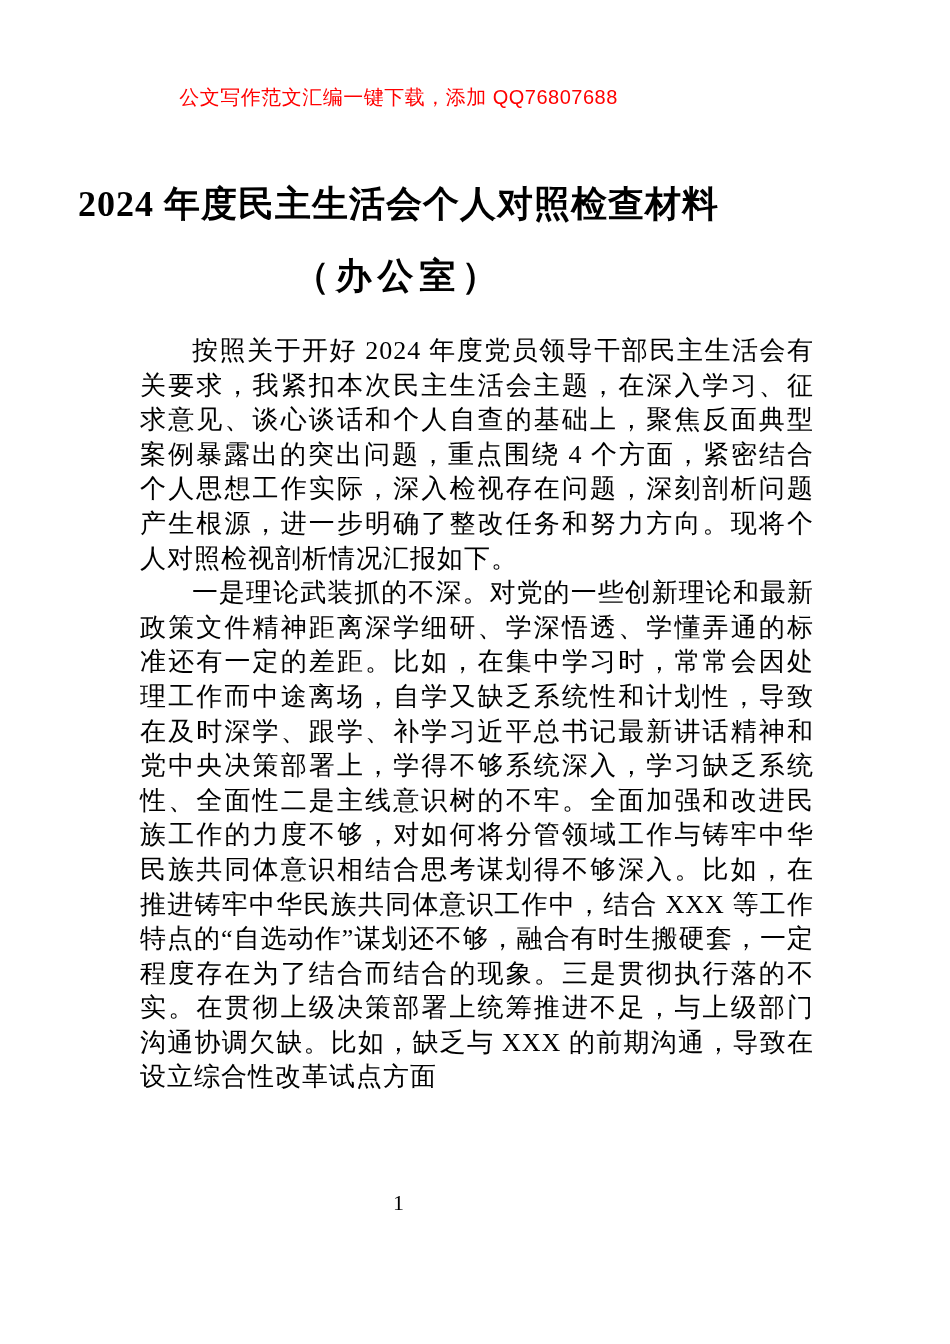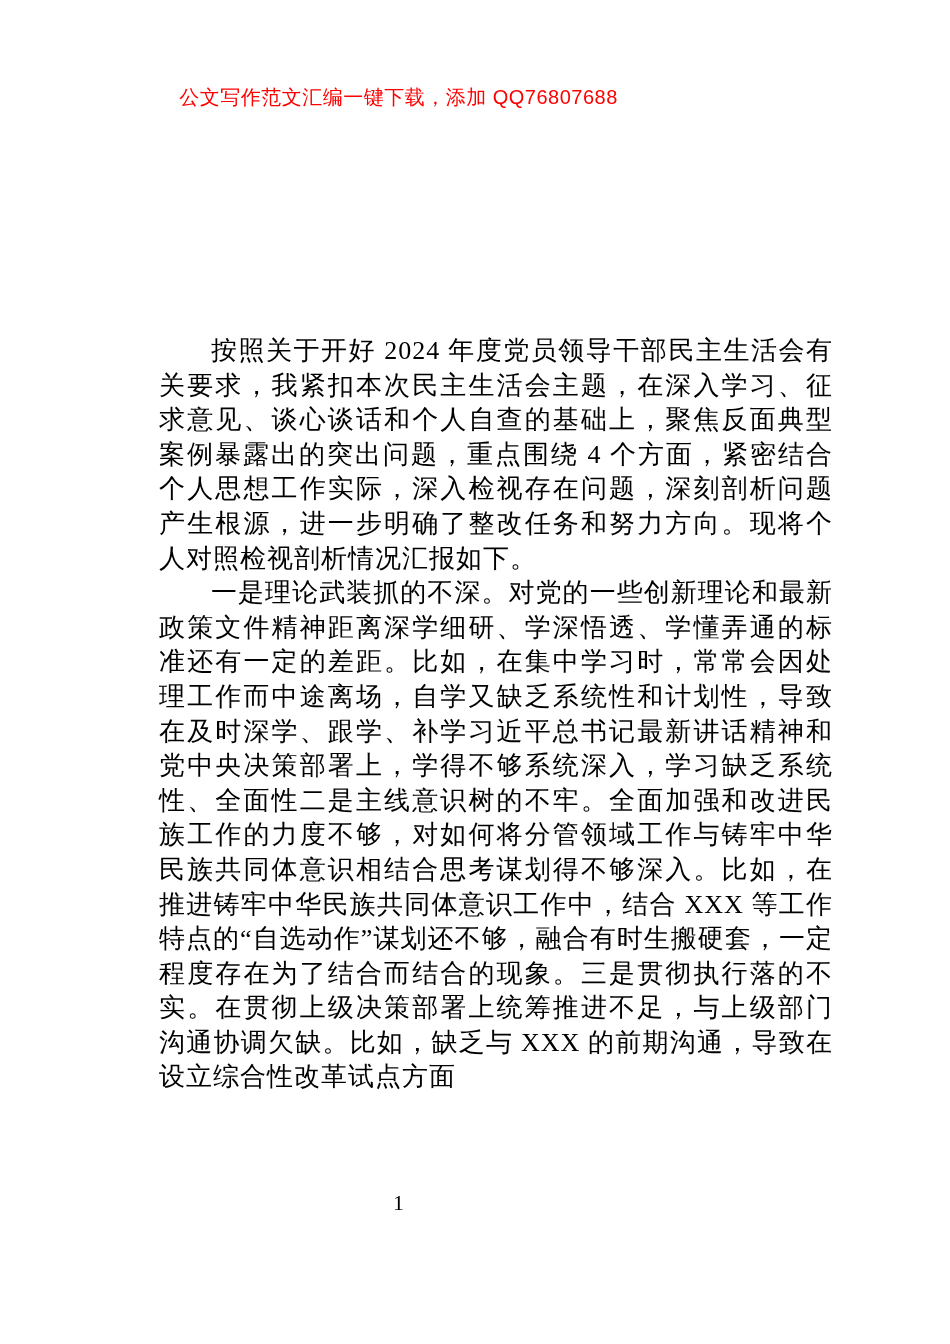--- a/index.html
+++ b/index.html
@@ -48,21 +48,20 @@
   .body-text {
     position: absolute;
     top: 334px;
     left: 140px;
     width: 674px;
     font-size: 26px;
     line-height: 34.6px;
     letter-spacing: 1px;
     text-align: justify;
     text-justify: inter-ideograph;
-    margin-left: 19px;
   }
   .body-text p {
     margin: 0;
     padding: 0;
     text-indent: 2em;
   }
   .page-number {
     position: absolute;
     top: 1190px;
     left: 0;
@@ -71,20 +70,24 @@
     font-size: 22px;
   }
 </style>
 </head>
 <body>
 
 <div class="page">
 
   <div class="notice" style="color: rgb(255, 0, 0);">公文写作范文汇编一键下载，添加 QQ76807688</div>
 
+  <div class="title-block">
+    <div class="title-line">2024 年度民主生活会个人对照检查材料</div>
+    <div class="title-line title-line2">（办公室）</div>
+  </div>
 
   <div class="body-text">
     <p>按照关于开好 2024 年度党员领导干部民主生活会有关要求，我紧扣本次民主生活会主题，在深入学习、征求意见、谈心谈话和个人自查的基础上，聚焦反面典型案例暴露出的突出问题，重点围绕 4 个方面，紧密结合个人思想工作实际，深入检视存在问题，深刻剖析问题产生根源，进一步明确了整改任务和努力方向。现将个人对照检视剖析情况汇报如下。</p>
     <p>一是理论武装抓的不深。对党的一些创新理论和最新政策文件精神距离深学细研、学深悟透、学懂弄通的标准还有一定的差距。比如，在集中学习时，常常会因处理工作而中途离场，自学又缺乏系统性和计划性，导致在及时深学、跟学、补学习近平总书记最新讲话精神和党中央决策部署上，学得不够系统深入，学习缺乏系统性、全面性二是主线意识树的不牢。全面加强和改进民族工作的力度不够，对如何将分管领域工作与铸牢中华民族共同体意识相结合思考谋划得不够深入。比如，在推进铸牢中华民族共同体意识工作中，结合 XXX 等工作特点的“自选动作”谋划还不够，融合有时生搬硬套，一定程度存在为了结合而结合的现象。三是贯彻执行落的不实。在贯彻上级决策部署上统筹推进不足，与上级部门沟通协调欠缺。比如，缺乏与 XXX 的前期沟通，导致在设立综合性改革试点方面</p>
   </div>
 
   <div class="page-number">1</div>
 
 </div>
 

